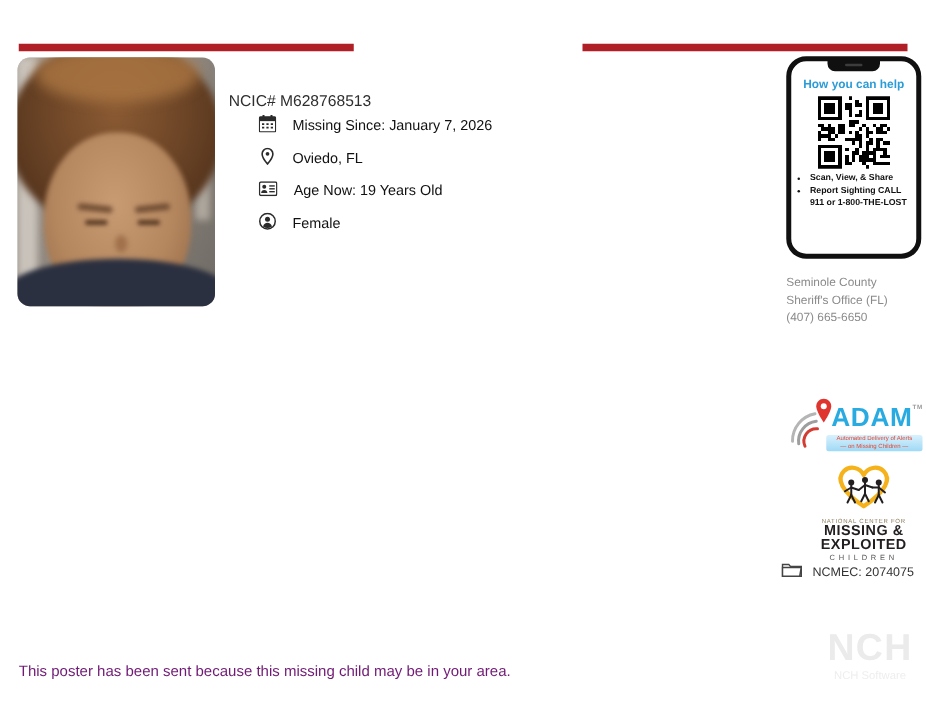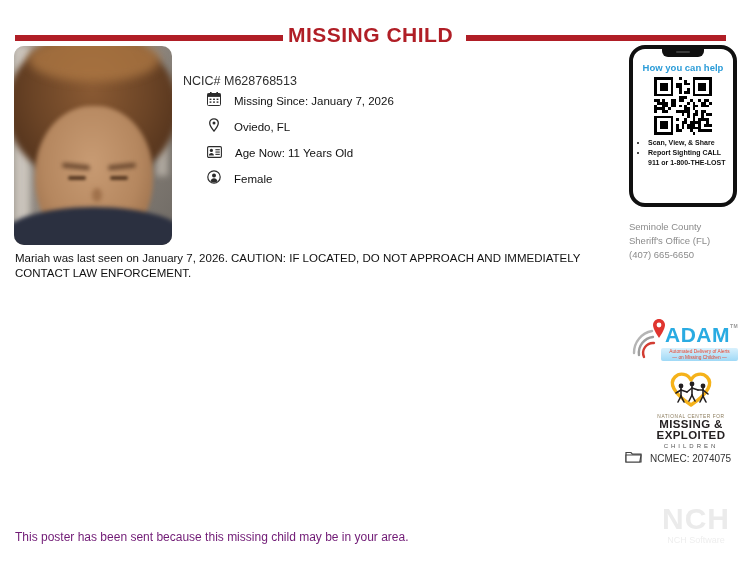--- a/index.html
+++ b/index.html
@@ -72,21 +72,20 @@
   .watermark{position:absolute;left:660px;top:503px;width:72px;text-align:center;}
   .wm-big{font-size:30px;font-weight:900;color:#ebebeb;letter-spacing:1px;line-height:32px;}
   .wm-small{font-size:9px;color:#eeeeee;}
 </style>
 </head>
 <body>
 
 <div class="poster">
 
   <div class="rule rule-left"></div>
-  <h1 class="poster-title">MISSING CHILD</h1>
   <div class="rule rule-right"></div>
 
   <div class="photo">
     <div class="ph-strip"></div>
     <div class="ph-strip2"></div>
     <div class="ph-hair"></div>
     <div class="ph-hairlite"></div>
     <div class="ph-face"></div>
     <div class="ph-brow-l"></div>
     <div class="ph-brow-r"></div>
@@ -132,21 +131,21 @@
       <span>
         <svg width="15" height="12" viewBox="0 0 15 12">
             <rect x="0.6" y="0.6" width="13.8" height="10.8" rx="1.2" fill="none" stroke="#2b2b2b" stroke-width="1.1"></rect>
             <circle cx="4.4" cy="4.4" r="1.6" fill="#2b2b2b"></circle>
             <path d="M1.9 9.4c0-1.5 1.1-2.5 2.5-2.5s2.5 1 2.5 2.5z" fill="#2b2b2b"></path>
             <rect x="8.4" y="3.2" width="4.4" height="1.1" fill="#2b2b2b"></rect>
             <rect x="8.4" y="5.5" width="4.4" height="1.1" fill="#2b2b2b"></rect>
             <rect x="8.4" y="7.8" width="4.4" height="1.1" fill="#2b2b2b"></rect>
           </svg>
       </span>
-      <span class="detail-text">Age Now: 11 Years Old</span>
+      <span class="detail-text">Age Now: 19 Years Old</span>
     </div>
     <div class="detail-row">
       <span>
         <svg width="14" height="14" viewBox="0 0 14 14">
             <circle cx="7" cy="7" r="6.2" fill="none" stroke="#2b2b2b" stroke-width="1.2"></circle>
             <circle cx="7" cy="5.4" r="2" fill="#2b2b2b"></circle>
             <path d="M3.4 11.2c0.6-2 2-3 3.6-3s3 1 3.6 3a6.2 6.2 0 0 1-7.2 0z" fill="#2b2b2b"></path>
           </svg>
       </span>
       <span class="detail-text">Female</span>
@@ -292,21 +291,20 @@
       <li>Report Sighting CALL 911 or 1-800-THE-LOST</li>
     </ul>
   </div>
 
   <div class="agency">
     <div>Seminole County</div>
     <div>Sheriff's Office (FL)</div>
     <div>(407) 665-6650</div>
   </div>
 
-  <div class="caution">Mariah was last seen on January 7, 2026. CAUTION: IF LOCATED, DO NOT APPROACH AND IMMEDIATELY CONTACT LAW ENFORCEMENT.</div>
 
   <div class="adam">
     <span class="adam-waves">
       <svg width="26" height="34" viewBox="0 0 26 34">
           <g fill="none" stroke-linecap="round">
             <path d="M22 4 A 22 22 0 0 0 4 26" stroke="#b5b5b5" stroke-width="2.4"></path>
             <path d="M23 10 A 16 16 0 0 0 9 28" stroke="#9e9e9e" stroke-width="2.4"></path>
             <path d="M24 16 A 10 10 0 0 0 14 30" stroke="#d23c32" stroke-width="2.4"></path>
           </g>
         </svg>

